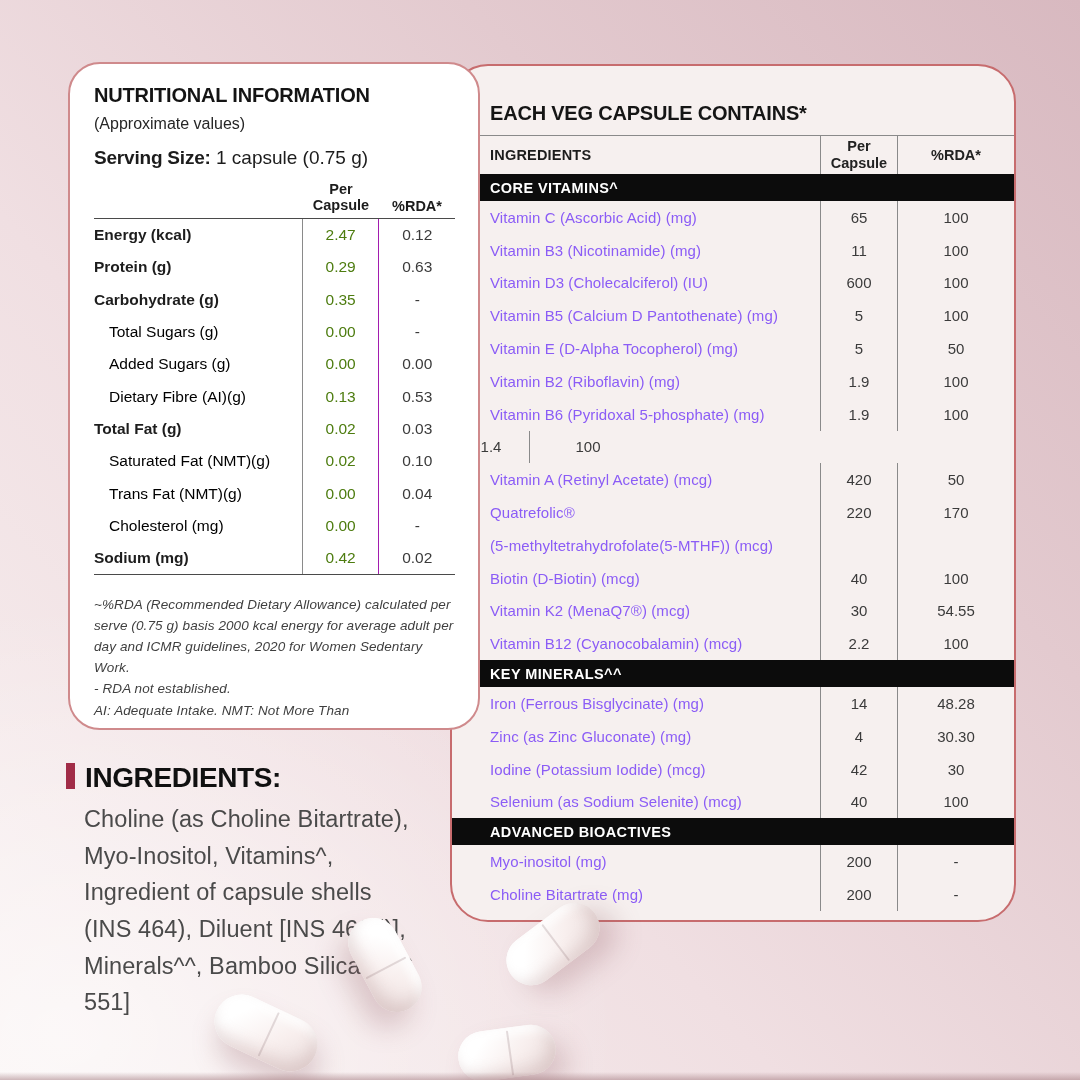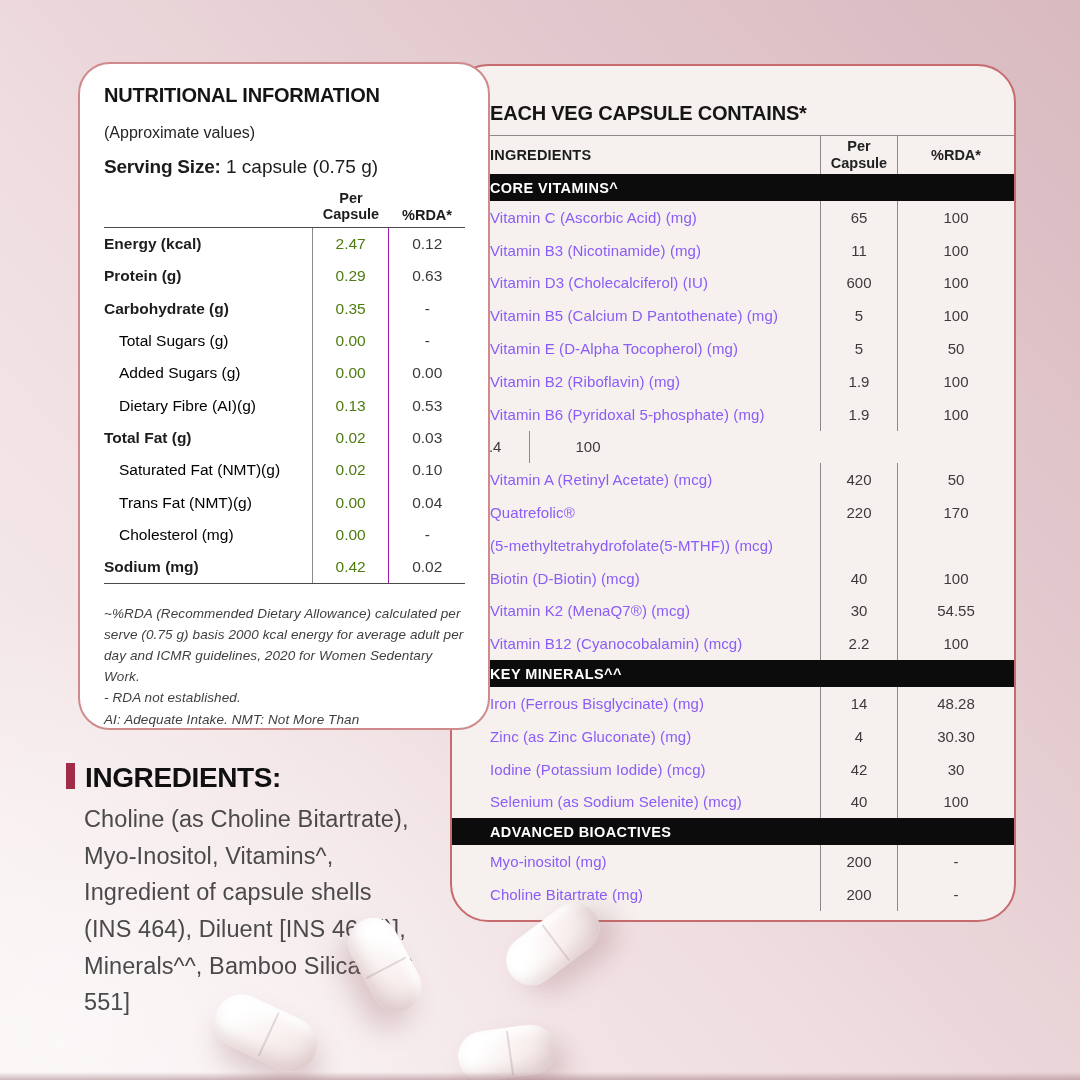--- a/index.html
+++ b/index.html
@@ -25,26 +25,26 @@
   .colcell-rda{ width:116px; display:flex; align-items:center; justify-content:center; text-align:center; }
   .rp-header .colcell-per{ font-size:14.5px; font-weight:bold; line-height:1.15; }
   .rp-header .colcell-rda{ font-size:14.5px; font-weight:bold; }
   .rbar{ height:27px; background:#0c0c0c; color:#ffffff; display:flex; align-items:center;
     padding-left:38px; font-size:14.5px; font-weight:bold; letter-spacing:0.4px; }
   .rrow{ display:flex; align-items:stretch; height:32.8px; }
   .rc-label{ flex:1; display:flex; align-items:center; padding-left:38px; font-size:15px; color:#8b5cf6; letter-spacing:0.1px;}
   .rrow .colcell-per, .rrow .colcell-rda{ font-size:15px; color:#3b3b3b; }
   
   .card-left{
-    position:absolute; left:78px; top:62px; width:412px; height:668px;
+    position:absolute; left:68px; top:62px; width:412px; height:668px;
     box-sizing:border-box; background:#ffffff; border:2px solid #cf8a8c;
     border-radius:32px; z-index:2; overflow:hidden; padding:20px 0 3px 24px;
   }
   .np-title{ font-size:20px; font-weight:bold; letter-spacing:-0.2px; color:#141414; line-height:22px;}
-  .np-sub{ font-size:16px; color:#262626; margin-top:17px; line-height:19px;}
+  .np-sub{ font-size:16px; color:#262626; margin-top:8px; line-height:19px;}
   .np-serving{ margin-top:14px; font-size:19px; color:#1c1c1c; line-height:22px;}
   .np-serving b{ letter-spacing:-0.2px; }
   .lt{ width:361px; margin-top:4px; }
   .lt-header{ display:flex; height:46px; align-items:flex-end; border-bottom:1.5px solid #4a4a4a; padding-bottom:4px; box-sizing:border-box;}
   .lt-h-spacer{ width:209px; }
   .lt-h-per{ width:76px; text-align:center; font-size:14.5px; font-weight:bold; line-height:1.15; color:#1c1c1c;}
   .lt-h-rda{ width:76px; text-align:center; font-size:14.5px; font-weight:bold; color:#1c1c1c;}
   .lt-body{ border-bottom:1px solid #4a4a4a; }
   .lrow{ display:flex; align-items:stretch; height:32.3px; }
   .lc-label{ width:209px; display:flex; align-items:center; font-size:15.5px; color:#000000; box-sizing:border-box;}

